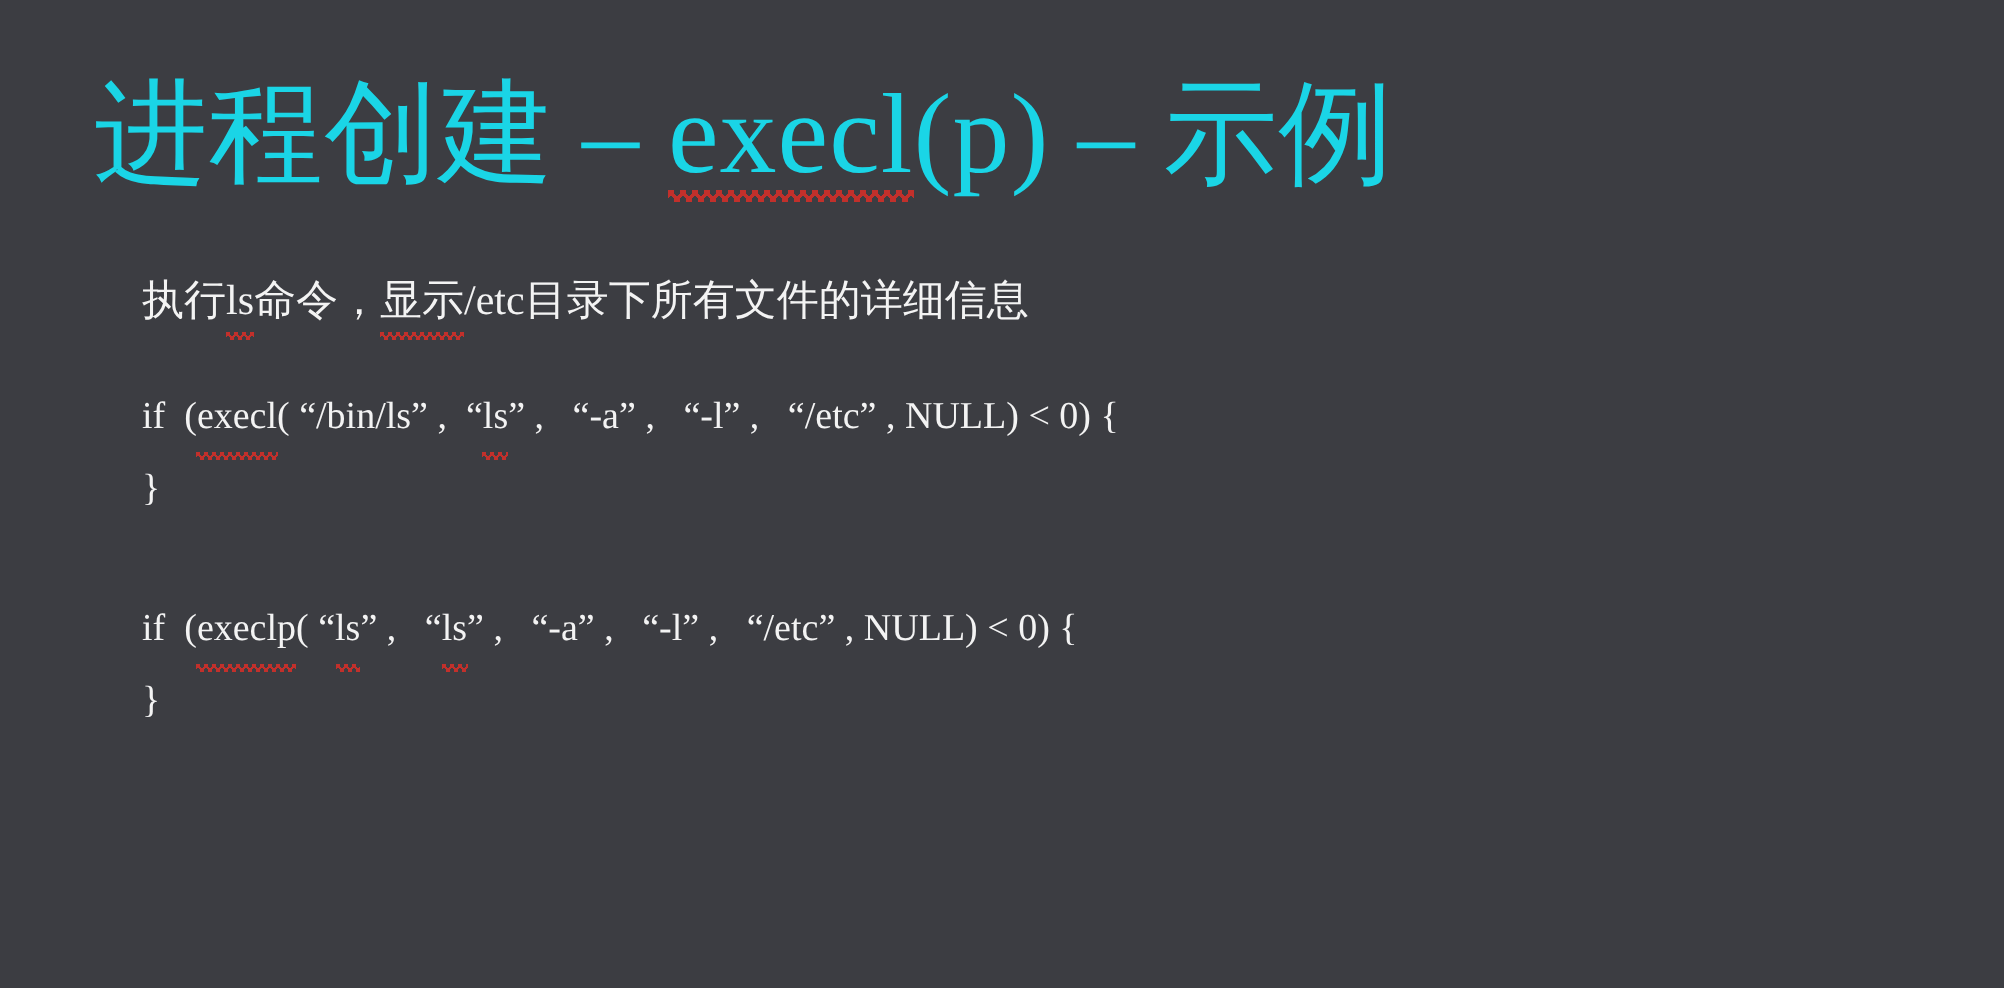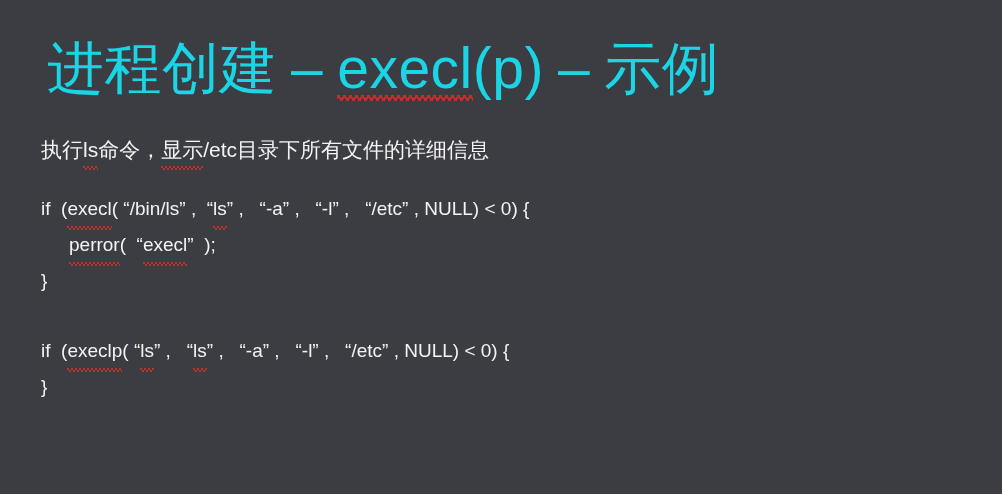--- a/index.html
+++ b/index.html
@@ -13,40 +13,41 @@
     background: #3c3d42;
     font-family: "Liberation Sans", "DejaVu Sans", sans-serif;
     -webkit-font-smoothing: antialiased;
   }
 
   .slide {
     position: relative;
     width: 984px;
     height: 494px;
     background: #3c3d42;
+    font-family: Liberation Serif, serif;
   }
 
   
   .slide-title {
     position: absolute;
     left: 47px;
     top: 33px;
     font-size: 57px;
     line-height: 70px;
     letter-spacing: 0.5px;
     color: #1ad5e6;
     white-space: nowrap;
     font-weight: 400;
   }
   .slide-title .sp { display: inline-block; width: 14px; }
 
   
   .body-block {
     position: absolute;
-    left: 41px;
+    left: 71px;
     top: 133px;
     width: 900px;
   }
 
   .line {
     color: #f3f3f3;
     font-size: 23px;
     line-height: 36px;
     white-space: pre;
     font-weight: 400;
@@ -104,21 +105,20 @@
     <span>进程创建</span><span class="sp"></span><span>–</span><span class="sp"></span><span class="sq title-sq">execl</span><span>(p)</span><span class="sp"></span><span>–</span><span class="sp"></span><span>示例</span>
   </div>
 
   <div class="body-block">
 
     <div class="line desc"><span>执行</span><span class="sq">ls</span><span>命令，</span><span class="sq">显示</span><span>/etc目录下所有文件的详细信息</span></div>
 
     <div class="code-block">
       <div class="line code"><span>if  (</span><span class="sq">execl</span><span>( </span><span>“/bin/ls”</span><span> ,  </span><span>“</span><span class="sq">ls</span><span>”</span><span> ,   </span><span>“-a”</span><span> ,   </span><span>“-l”</span><span> ,   </span><span>“/etc”</span><span> , NULL) &lt; 0) {</span></div>
 
-      <div class="line code indent"><span class="sq">perror</span><span>(  “</span><span class="sq">execl</span><span>”  );</span></div>
 
       <div class="line code">}</div>
     </div>
 
     <div class="gap"></div>
 
     <div class="code-block">
       <div class="line code"><span>if  (</span><span class="sq">execlp</span><span>( </span><span>“</span><span class="sq">ls</span><span>”</span><span> ,   </span><span>“</span><span class="sq">ls</span><span>”</span><span> ,   </span><span>“-a”</span><span> ,   </span><span>“-l”</span><span> ,   </span><span>“/etc”</span><span> , NULL) &lt; 0) {</span></div>
 
 

